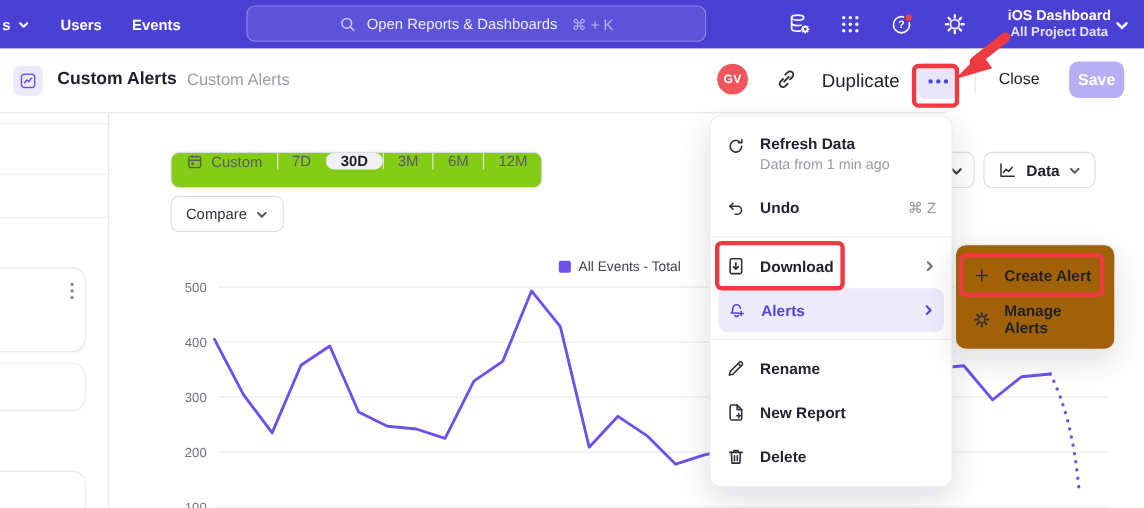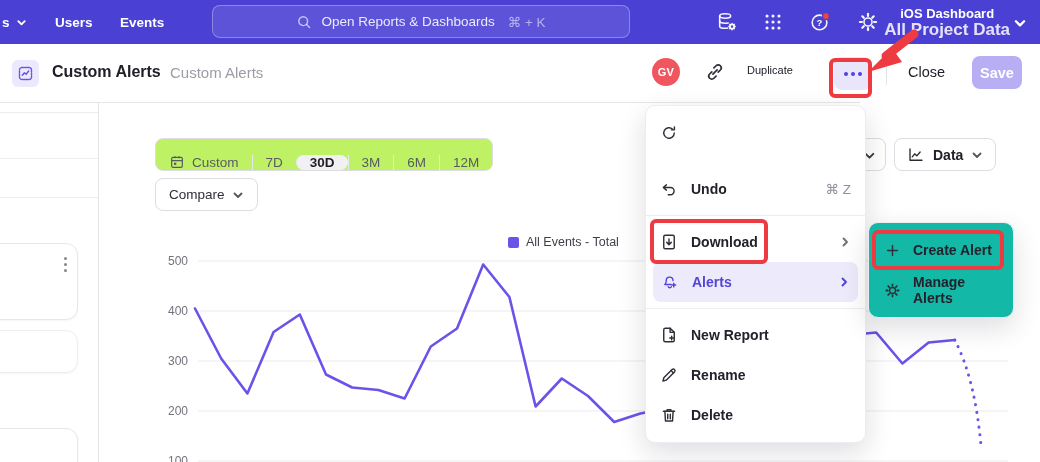--- a/index.html
+++ b/index.html
@@ -6,64 +6,64 @@
   html,body { width:1040px; height:462px; overflow:hidden; font-family:"Liberation Sans", sans-serif; background:#fff; }
   .stage { position:relative; width:1040px; height:462px; overflow:hidden; }
 
   
   .topbar { position:absolute; left:0; top:0; width:1040px; height:44px; background:#4A40D4; z-index:5; }
   .topbar .navtxt { position:absolute; top:0; height:44px; display:flex; align-items:center; gap:6px;
     color:#fff; font-size:13.5px; font-weight:700; cursor:pointer; }
   .nav-trunc { left:0; padding-left:2px; }
   .nav-users { left:55px; }
   .nav-events { left:120px; }
-  .searchpill { position:absolute; left:212px; top:5px; width:418px; height:33px; border-radius:8px;
+  .searchpill { position:absolute; left:224px; top:5px; width:418px; height:33px; border-radius:8px;
     background:rgba(255,255,255,0.10); border:1px solid rgba(255,255,255,0.30);
     display:flex; align-items:center; justify-content:center; gap:9px; color:rgba(255,255,255,0.88);
     font-size:13.5px; cursor:pointer; }
   .searchpill .shortcut { color:rgba(255,255,255,0.55); margin-left:4px; }
   .tbico { position:absolute; top:11px; width:22px; height:22px; color:rgba(255,255,255,0.95); cursor:pointer; }
   .project { position:absolute; right:30px; top:5px; text-align:center; color:#fff; cursor:pointer; }
   .project .pname { font-size:13px; font-weight:700; line-height:17px; }
-  .project .pscope { font-size:17px; font-weight:700; color:rgba(255,255,255,0.85); line-height:15px; }
+  .project .pscope { font-size:12px; font-weight:700; color:rgba(255,255,255,0.85); line-height:15px; }
   .proj-chev { position:absolute; left:1013px; top:16px; width:14px; height:14px; color:#fff; cursor:pointer; }
 
   
   .header { position:absolute; left:0; top:44px; width:860px; height:59px; background:#fff;
     border-bottom:1px solid #E6E6EA; z-index:4; }
   .report-ico { position:absolute; left:12px; top:16px; width:27px; height:27px; border-radius:6px;
     background:#ECE9FC; color:#6B52E4; display:flex; align-items:center; justify-content:center; }
   .h-title { position:absolute; left:52px; top:19px; font-size:16px; font-weight:700; color:#20202A; }
   .h-sub   { position:absolute; left:170px; top:20px; font-size:15px; color:#9C9CA6; }
   .avatar { position:absolute; left:652px; top:14px; width:28px; height:28px; border-radius:50%;
     background:#F0565E; color:#fff; font-size:11px; font-weight:700; letter-spacing:.4px;
     display:flex; align-items:center; justify-content:center; cursor:pointer; }
   .link-ico { position:absolute; left:705px; top:18px; width:20px; height:20px; color:#2E2E38; cursor:pointer; }
-  .h-duplicate { position:absolute; left:747px; top:20px; font-size:11px; color:#20202A; cursor:pointer; }
+  .h-duplicate { position:absolute; left:747px; top:20px; font-size:17px; color:#20202A; cursor:pointer; }
   .more-btn { position:absolute; left:834px; top:13px; width:37px; height:33px; border-radius:8px;
     background:#E9E6FB; display:flex; align-items:center; justify-content:center; gap:3px; cursor:pointer; }
   .more-btn i { width:4px; height:4px; border-radius:50%; background:#4F44E0; }
   .h-vdiv { position:absolute; left:886px; top:15px; width:1px; height:26px; background:#E4E4EA; }
   .h-close { position:absolute; left:908px; top:20px; font-size:14.5px; color:#20202A; cursor:pointer; }
   .save-btn { position:absolute; left:972px; top:12px; width:50px; height:33px; border-radius:8px;
     background:#B7AEF3; color:#fff; font-size:14.5px; font-weight:700;
     display:flex; align-items:center; justify-content:center; cursor:pointer; }
 
   
   .sidebar { position:absolute; left:0; top:103px; width:99px; height:359px; background:#fff;
     border-right:1px solid #E3E3E8; z-index:2; }
   .sb-div { position:absolute; left:0; width:100%; height:1px; background:#EDEDF1; }
   .sb-card { position:absolute; left:-30px; width:108px; background:#fff; border:1px solid #E7E7EB;
     border-radius:12px; box-shadow:0 1px 2px rgba(0,0,0,0.04); cursor:pointer; }
   .kebab { position:absolute; right:10px; top:13px; display:flex; flex-direction:column; gap:3px; cursor:pointer; }
   .kebab i { width:3px; height:3px; border-radius:50%; background:#85858F; }
 
   
-  .seg { position:absolute; left:155px; top:138px; height:33px; display:flex; align-items:flex-end;
-    background:#bef264; border:1px solid #DCDCE2; border-radius:8px; overflow:hidden; z-index:3; }
+  .seg { position:absolute; left:155px; top:138px; height:33px; display:flex; align-items:flex-start;
+    background:#84cc16; border:1px solid #DCDCE2; border-radius:8px; overflow:hidden; z-index:3; }
   .seg .s { display:flex; align-items:center; gap:7px; padding:0 13px; font-size:13.5px; color:#5A5A64;
     border-left:1px solid #E8E8EC; cursor:pointer; white-space:nowrap; }
   .seg .s:first-child { border-left:none; }
   .seg .s.active { background:#F1F1F4; color:#1E1E27; font-weight:700;border-radius:10px; }
   .btn-compare { position:absolute; left:155px; top:178px; height:33px; padding:0 13px;
     display:flex; align-items:center; gap:7px; background:#fff; border:1px solid #DCDCE2; border-radius:8px;
     font-size:13.5px; color:#2F2F39; z-index:3; cursor:pointer; }
   .stub-dd { position:absolute; left:800px; top:138px; width:86px; height:33px; background:#fff;
     border:1px solid #DCDCE2; border-radius:8px; z-index:3; cursor:pointer; }
   .stub-dd .chev { position:absolute; right:9px; top:10px; width:13px; height:13px; color:#3A3A44; }
@@ -87,21 +87,21 @@
   .mrow-refresh .mic { margin-top:2px; }
   .msub { font-size:13px; font-weight:400; color:#989AA4; margin-top:4px; }
   .mshort { margin-left:auto; font-size:13.5px; font-weight:400; color:#8F919B; }
   .mdiv { height:1px; background:#EDEDF1; margin:6px 0; }
   .mrow-alerts { margin:0 7px; padding:0 8px; border-radius:8px; background:#ECEAFB; color:#5244D8; }
   .mrow-alerts .mic { color:#5244D8; }
   .mchev { margin-left:auto; width:12px; height:12px; color:#6E707A; }
   .mrow-alerts .mchev { color:#5244D8; }
 
   
-  .submenu { position:absolute; left:868px; top:222px; width:146px; background:#14b8a6; border:1px solid #EDEDF1;
+  .submenu { position:absolute; left:868px; top:222px; width:146px; background:#a16207; border:1px solid #EDEDF1;
     border-radius:10px; box-shadow:0 10px 28px rgba(20,20,40,0.14); padding:7px 0; z-index:12; }
   .smrow { display:flex; align-items:center; height:40px; padding:0 15px; gap:12px; font-size:14px;
     font-weight:600; color:#22222C; cursor:pointer; }
   .smrow .mic { width:17px; height:17px; flex:0 0 17px; color:#2F2F39; }
 
   
   .anno { position:absolute; border:4px solid #EE3A41; border-radius:6px; z-index:30; pointer-events:none; }
   .anno-more   { left:829px; top:58px;  width:43px;  height:40px; }
   .anno-alerts { left:650px; top:219px; width:118px; height:45px; }
   .anno-create { left:872px; top:230px; width:132px; height:40px; }
@@ -283,20 +283,24 @@
         <path d="M2.5 4.5L6 8l3.5-3.5"></path>
       </svg>
   </div>
 
   <div class="menu">
     <div class="mrow mrow-refresh">
       <svg class="mic" viewBox="0 0 24 24" fill="none" stroke="currentColor" stroke-width="1.9" stroke-linecap="round" stroke-linejoin="round">
           <path d="M19 12a7 7 0 1 1-2.2-5.1"></path>
           <path d="M19.2 3.8v4h-4"></path>
         </svg>
+      <div>
+        <div>Refresh Data</div>
+        <div class="msub">Data from 1 min ago</div>
+      </div>
     </div>
     <div class="mrow">
       <svg class="mic" viewBox="0 0 24 24" fill="none" stroke="currentColor" stroke-width="1.9" stroke-linecap="round" stroke-linejoin="round">
           <path d="M8.5 6.5L4.5 10l4 3.5"></path>
           <path d="M4.8 10H14a4.8 4.8 0 0 1 0 9.6h-3"></path>
         </svg>
       <span>Undo</span>
       <span class="mshort">⌘ Z</span>
     </div>
     <div class="mdiv"></div>
@@ -317,32 +321,32 @@
           <path d="M17 13.5v5M14.5 16h5"></path>
         </svg>
       <span>Alerts</span>
       <svg class="mchev" viewBox="0 0 12 12" fill="none" stroke="currentColor" stroke-width="1.9" stroke-linecap="round" stroke-linejoin="round">
           <path d="M4.5 2.5L8 6l-3.5 3.5"></path>
         </svg>
     </div>
     <div class="mdiv"></div>
     <div class="mrow">
       <svg class="mic" viewBox="0 0 24 24" fill="none" stroke="currentColor" stroke-width="1.9" stroke-linecap="round" stroke-linejoin="round">
+          <path d="M4 20l1.1-4.3L16.4 4.4a2.3 2.3 0 0 1 3.2 3.2L8.3 18.9z"></path>
+          <path d="M14.8 6l3.2 3.2"></path>
+        </svg>
+      <span>Rename</span>
+    </div>
+    <div class="mrow">
+      <svg class="mic" viewBox="0 0 24 24" fill="none" stroke="currentColor" stroke-width="1.9" stroke-linecap="round" stroke-linejoin="round">
           <path d="M13.5 3H7a2 2 0 0 0-2 2v14a2 2 0 0 0 2 2h10a2 2 0 0 0 2-2V8.5z"></path>
           <path d="M13.5 3v5.5H19"></path>
           <path d="M15.5 13.5v5M13 16h5"></path>
         </svg>
       <span>New Report</span>
-    </div>
-    <div class="mrow">
-      <svg class="mic" viewBox="0 0 24 24" fill="none" stroke="currentColor" stroke-width="1.9" stroke-linecap="round" stroke-linejoin="round">
-          <path d="M4 20l1.1-4.3L16.4 4.4a2.3 2.3 0 0 1 3.2 3.2L8.3 18.9z"></path>
-          <path d="M14.8 6l3.2 3.2"></path>
-        </svg>
-      <span>Rename</span>
     </div>
     <div class="mrow">
       <svg class="mic" viewBox="0 0 24 24" fill="none" stroke="currentColor" stroke-width="1.9" stroke-linecap="round" stroke-linejoin="round">
           <path d="M4.5 7h15M9.5 7V4.8h5V7"></path>
           <path d="M6.5 7l.8 13h9.4l.8-13"></path>
           <path d="M10.3 11v6M13.7 11v6"></path>
         </svg>
       <span>Delete</span>
     </div>
   </div>

